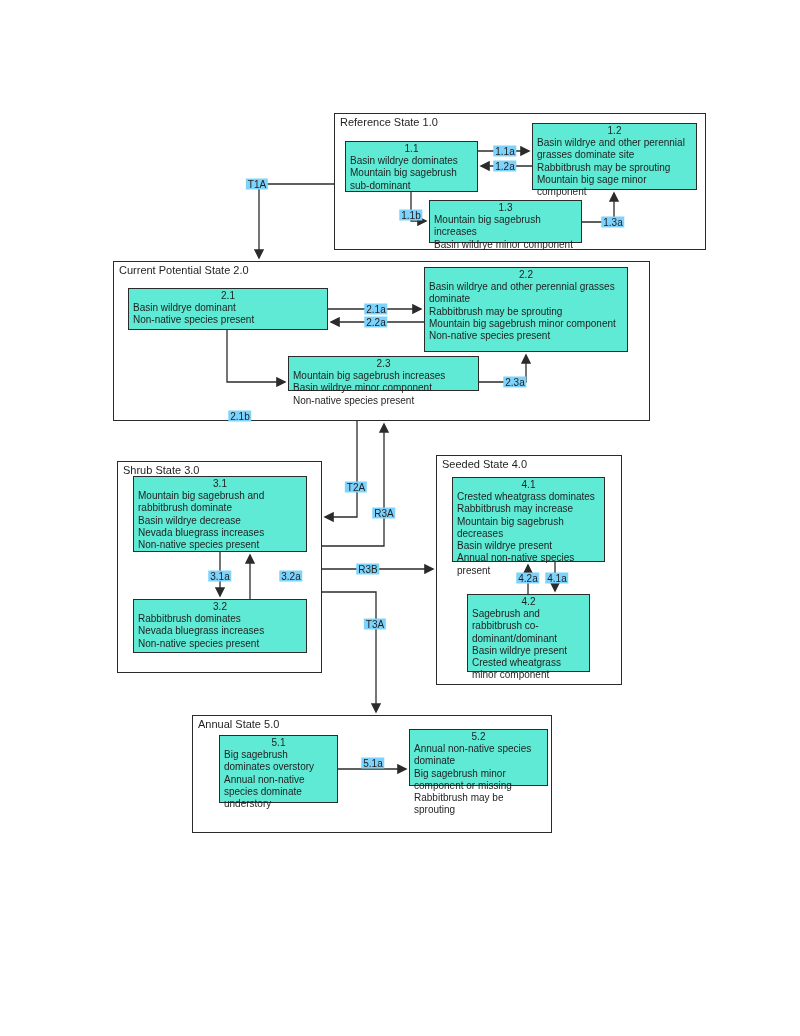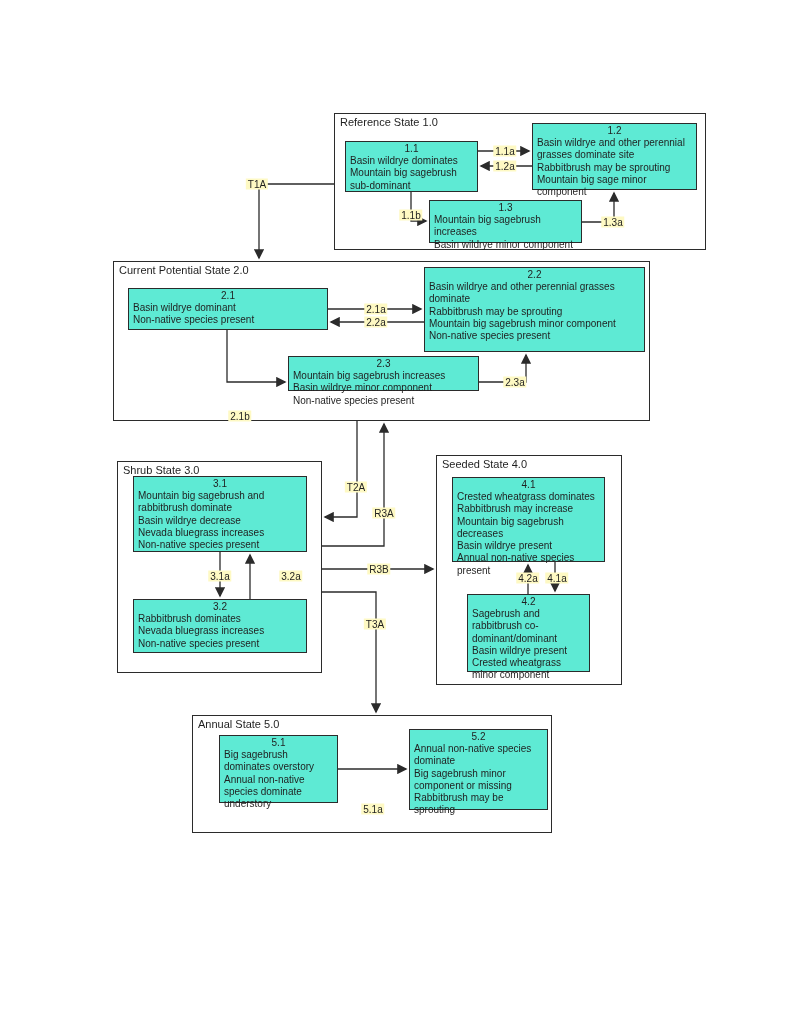--- a/index.html
+++ b/index.html
@@ -17,21 +17,21 @@
   .comm-box{
     position:absolute;border:1px solid #2b2b2b;background:#5eead4;box-sizing:border-box;
   }
   .comm-heading{
     font-size:10px;line-height:12px;text-align:center;padding-top:1px;
   }
   .comm-body{
     font-size:10px;line-height:12.3px;padding:0 3px 2px 4px;white-space:pre-line;
   }
   .arrow-label{
-    position:absolute;font-size:10px;line-height:11px;background:#fef9c3;
+    position:absolute;font-size:10px;line-height:11px;background:#7dd3fc;
     padding:0 2px;transform:translate(-50%,-50%);white-space:nowrap;
   }
   #arrows{position:absolute;left:0;top:0;pointer-events:none;}
   #arrows polyline,#arrows line{fill:none;stroke:#2b2b2b;stroke-width:1.3;}
 </style>
 </head>
 <body>
 
 <div id="page">
 
@@ -56,21 +56,21 @@
   </div>
 
   <div class="state-box" style="left:113px;top:261px;width:537px;height:160px;">
     <div class="state-title">Current Potential State 2.0</div>
   </div>
   <div class="comm-box" style="left:128px;top:288px;width:200px;height:42px;">
     <div class="comm-heading">2.1</div>
     <div class="comm-body">Basin wildrye dominant
 Non-native species present</div>
   </div>
-  <div class="comm-box" style="left:424px;top:267px;width:221px;height:85px;">
+  <div class="comm-box" style="left:424px;top:267px;width:204px;height:85px;">
     <div class="comm-heading">2.2</div>
     <div class="comm-body">Basin wildrye and other perennial grasses dominate
 Rabbitbrush may be sprouting
 Mountain big sagebrush minor component
 Non-native species present</div>
   </div>
   <div class="comm-box" style="left:288px;top:356px;width:191px;height:35px;">
     <div class="comm-heading">2.3</div>
     <div class="comm-body">Mountain big sagebrush increases
 Basin wildrye minor component
@@ -113,21 +113,21 @@
   </div>
 
   <div class="state-box" style="left:192px;top:715px;width:360px;height:118px;">
     <div class="state-title">Annual State 5.0</div>
   </div>
   <div class="comm-box" style="left:219px;top:735px;width:119px;height:68px;">
     <div class="comm-heading">5.1</div>
     <div class="comm-body">Big sagebrush dominates overstory
 Annual non-native species dominate understory</div>
   </div>
-  <div class="comm-box" style="left:409px;top:729px;width:139px;height:81px;">
+  <div class="comm-box" style="left:409px;top:729px;width:139px;height:57px;">
     <div class="comm-heading">5.2</div>
     <div class="comm-body">Annual non-native species dominate
 Big sagebrush minor component or missing
 Rabbitbrush may be sprouting</div>
   </div>
 
   <svg id="arrows" width="800" height="1036" viewBox="0 0 800 1036">
     <defs>
       <marker id="arr" viewBox="0 0 10 10" refX="8.5" refY="5" markerWidth="8" markerHeight="8" orient="auto-start-reverse">
         <path d="M0,0 L10,5 L0,10 z" fill="#2b2b2b"></path>
@@ -164,21 +164,21 @@
   <div class="arrow-label" style="left:411px;top:215px;">1.1b</div>
   <div class="arrow-label" style="left:613px;top:222px;">1.3a</div>
   <div class="arrow-label" style="left:376px;top:309px;">2.1a</div>
   <div class="arrow-label" style="left:376px;top:322px;">2.2a</div>
   <div class="arrow-label" style="left:240px;top:381px;margin-top:35px;">2.1b</div>
   <div class="arrow-label" style="left:515px;top:382px;">2.3a</div>
   <div class="arrow-label" style="left:220px;top:576px;">3.1a</div>
   <div class="arrow-label" style="left:250px;top:576px;margin-left:41px;">3.2a</div>
   <div class="arrow-label" style="left:528px;top:578px;">4.2a</div>
   <div class="arrow-label" style="left:557px;top:578px;text-align:right;">4.1a</div>
-  <div class="arrow-label" style="left:373px;top:809px;">5.1a</div>
+  <div class="arrow-label" style="left:373px;top:763px;">5.1a</div>
 
   <div class="arrow-label" style="left:257px;top:184px;">T1A</div>
   <div class="arrow-label" style="left:356px;top:487px;">T2A</div>
   <div class="arrow-label" style="left:384px;top:513px;">R3A</div>
-  <div class="arrow-label" style="left:379px;top:569px;">R3B</div>
+  <div class="arrow-label" style="left:368px;top:569px;">R3B</div>
   <div class="arrow-label" style="left:375px;top:624px;">T3A</div>
 
 </div>
 
 </body></html>

